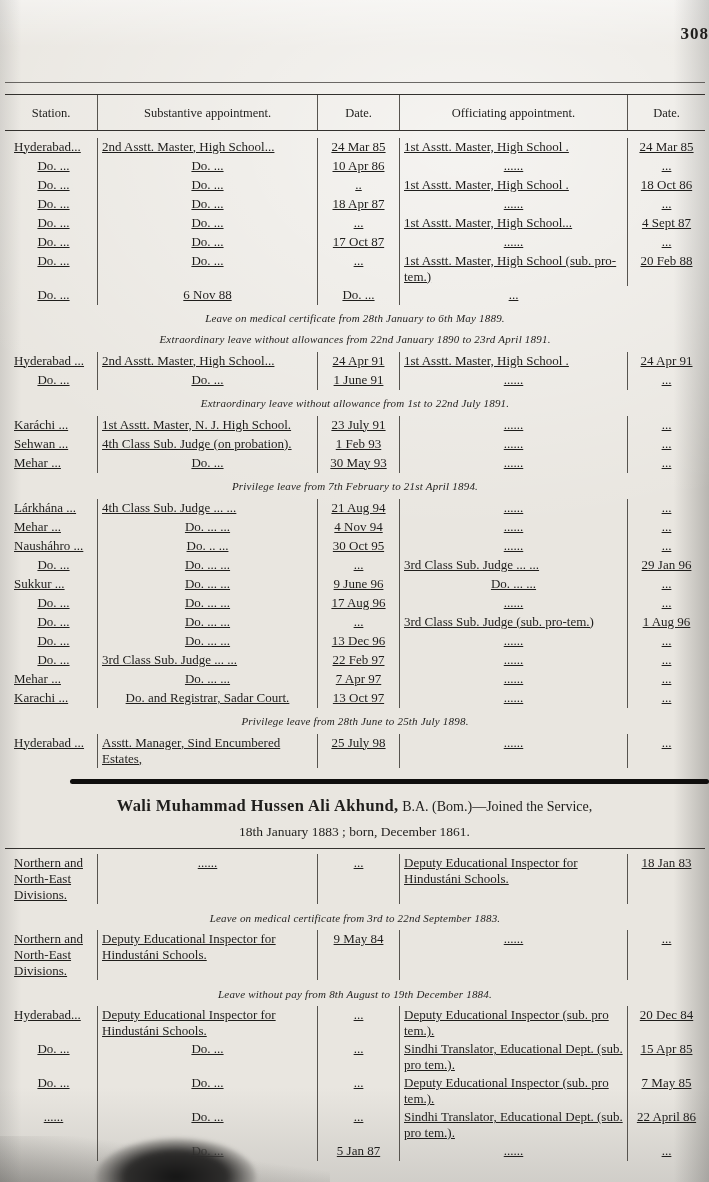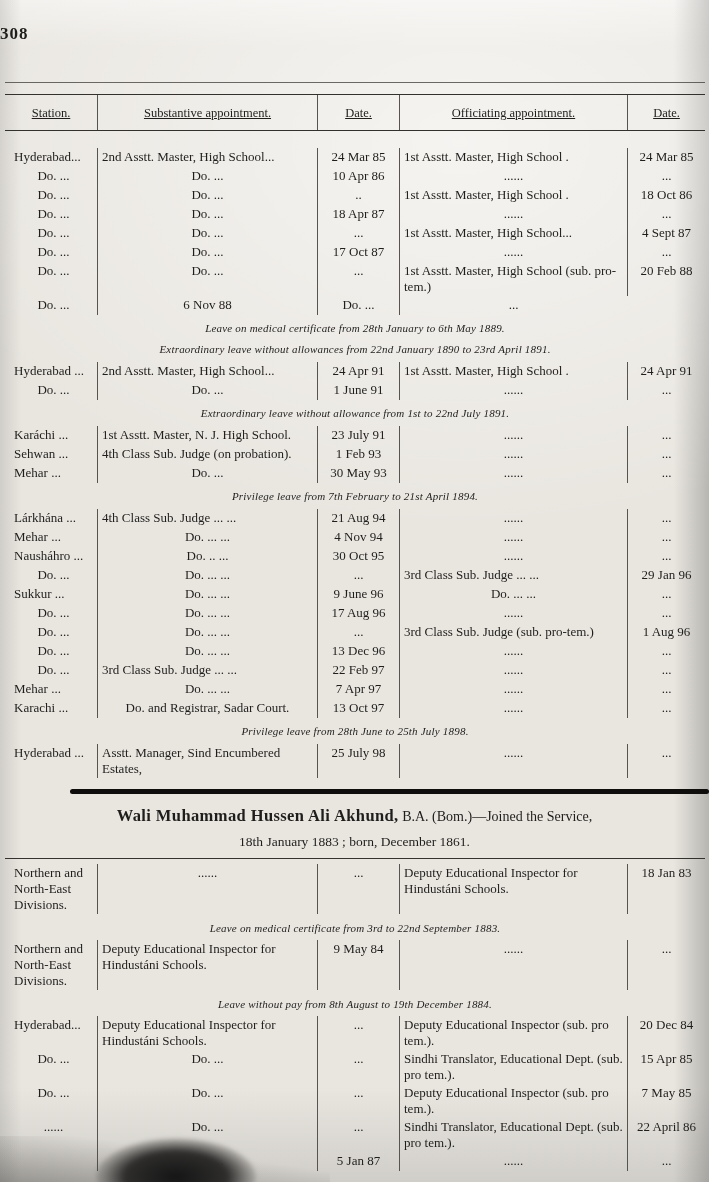--- a/index.html
+++ b/index.html
@@ -10,54 +10,54 @@
     overflow:hidden;
     font-family:"Liberation Serif","DejaVu Serif",serif;
     color:#1f1e1c;
     background:
       radial-gradient(130% 55% at 65% 12%, rgba(255,255,255,0.55), rgba(255,255,255,0) 60%),
       linear-gradient(to right, rgba(110,110,108,0.20) 0, rgba(110,110,108,0) 3%, rgba(110,110,108,0) 95%, rgba(70,70,68,0.30) 100%),
       linear-gradient(to bottom, rgba(255,255,255,0.45) 0, rgba(255,255,255,0) 4%, rgba(120,120,118,0) 92%, rgba(120,120,118,0.22) 100%),
       #e9e6e0;
   }
   .page-number{
-    text-align:left;
+    text-align:right;
     padding-top:24px;
     font-size:17px;
     font-weight:bold;
     letter-spacing:1px;
   }
   .tbl-area{margin:50px 4px 0 5px;width:700px;}
   .thead{
     position:relative;
     display:grid;
     grid-template-columns:92px 220px 82px 228px 78px;
     border-top:1.6px solid #33312e;
     border-bottom:1.2px solid #33312e;
-    margin-bottom:14px;
-    text-decoration:underline;
+    margin-bottom:4px;
   }
   .thead::before{
     content:"";position:absolute;left:0;right:0;top:-13px;
     border-top:1.2px solid rgba(60,58,55,0.75);
   }
   .hcell{
     padding:11px 3px 9px;
     font-size:12.5px;
     text-align:center;
     border-left:1px solid #57544f;
   }
   .hcell.col0{border-left:none;}
   .rows-block{
     display:block;
     padding:2.5px 0;
   }
   .trow{
     display:grid;
     grid-template-columns:92px 220px 82px 228px 78px;
+    text-decoration:underline;
   }
   .cell{
     min-height:17px;
     padding:1px 4px;
     font-size:13px;
     line-height:16px;
     border-left:1px solid #57544f;
   }
   .cell.col0{border-left:none;padding-left:9px;}
   .cell.col2,.cell.col4{text-align:center;}

